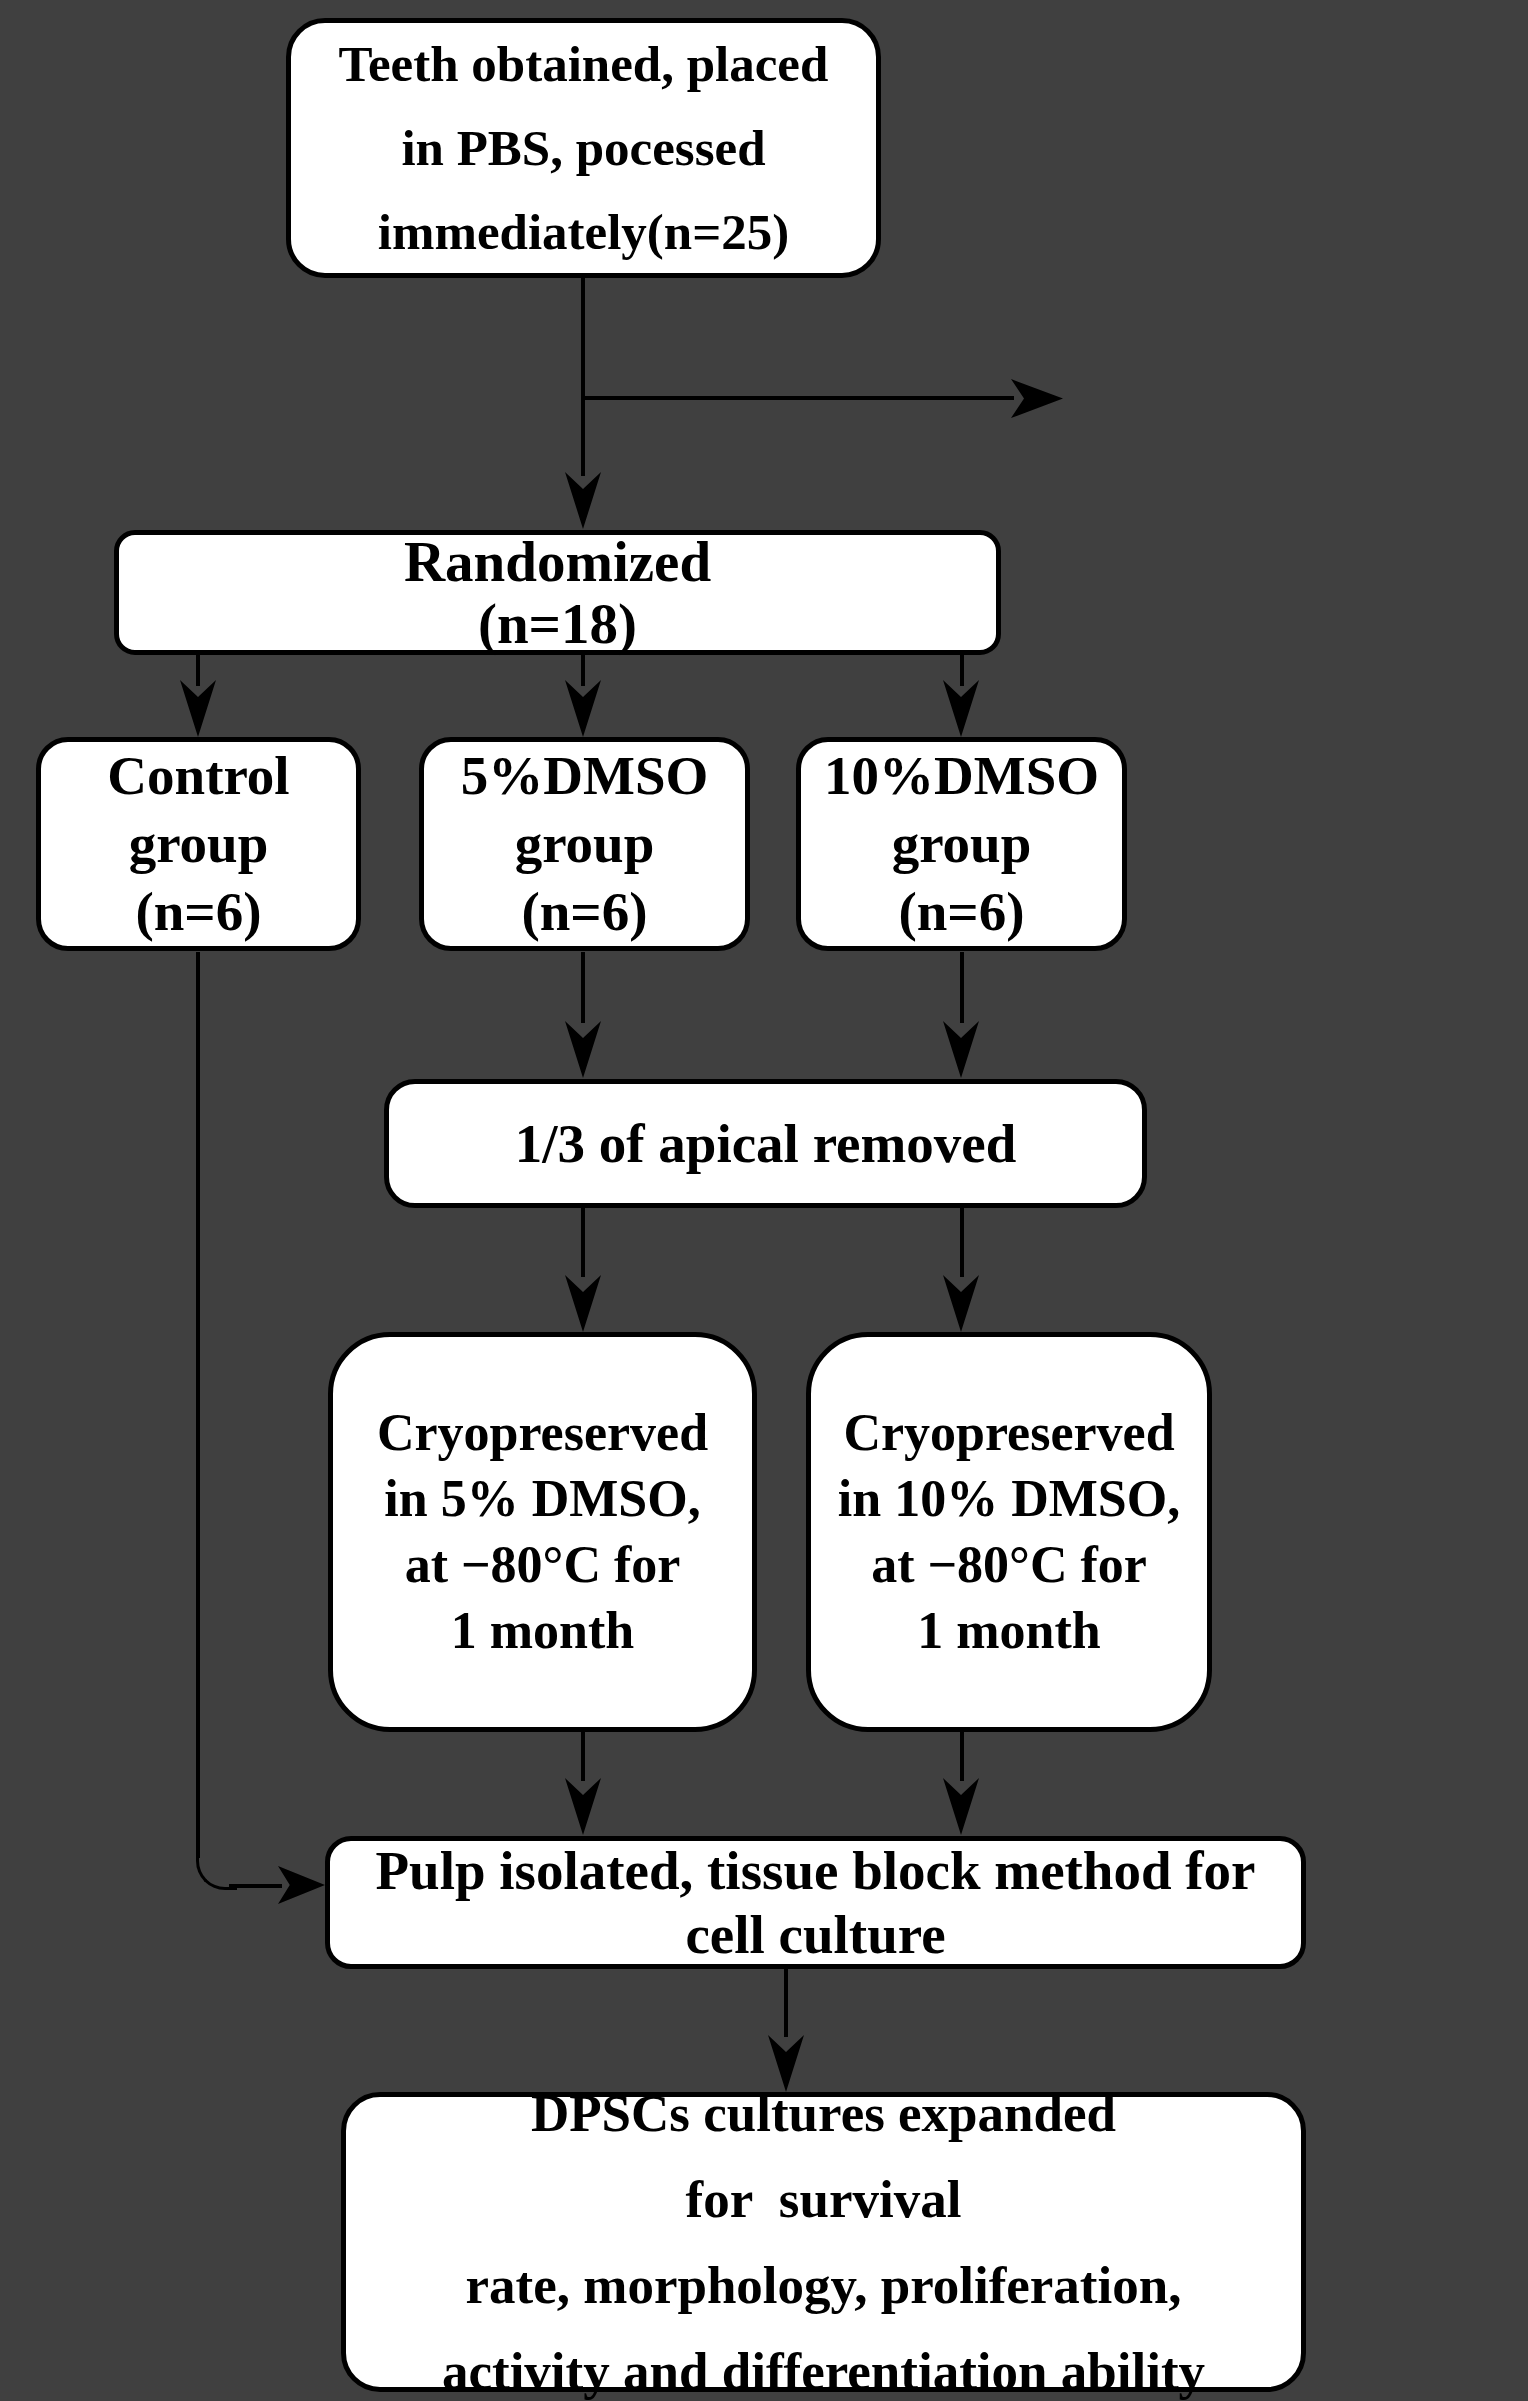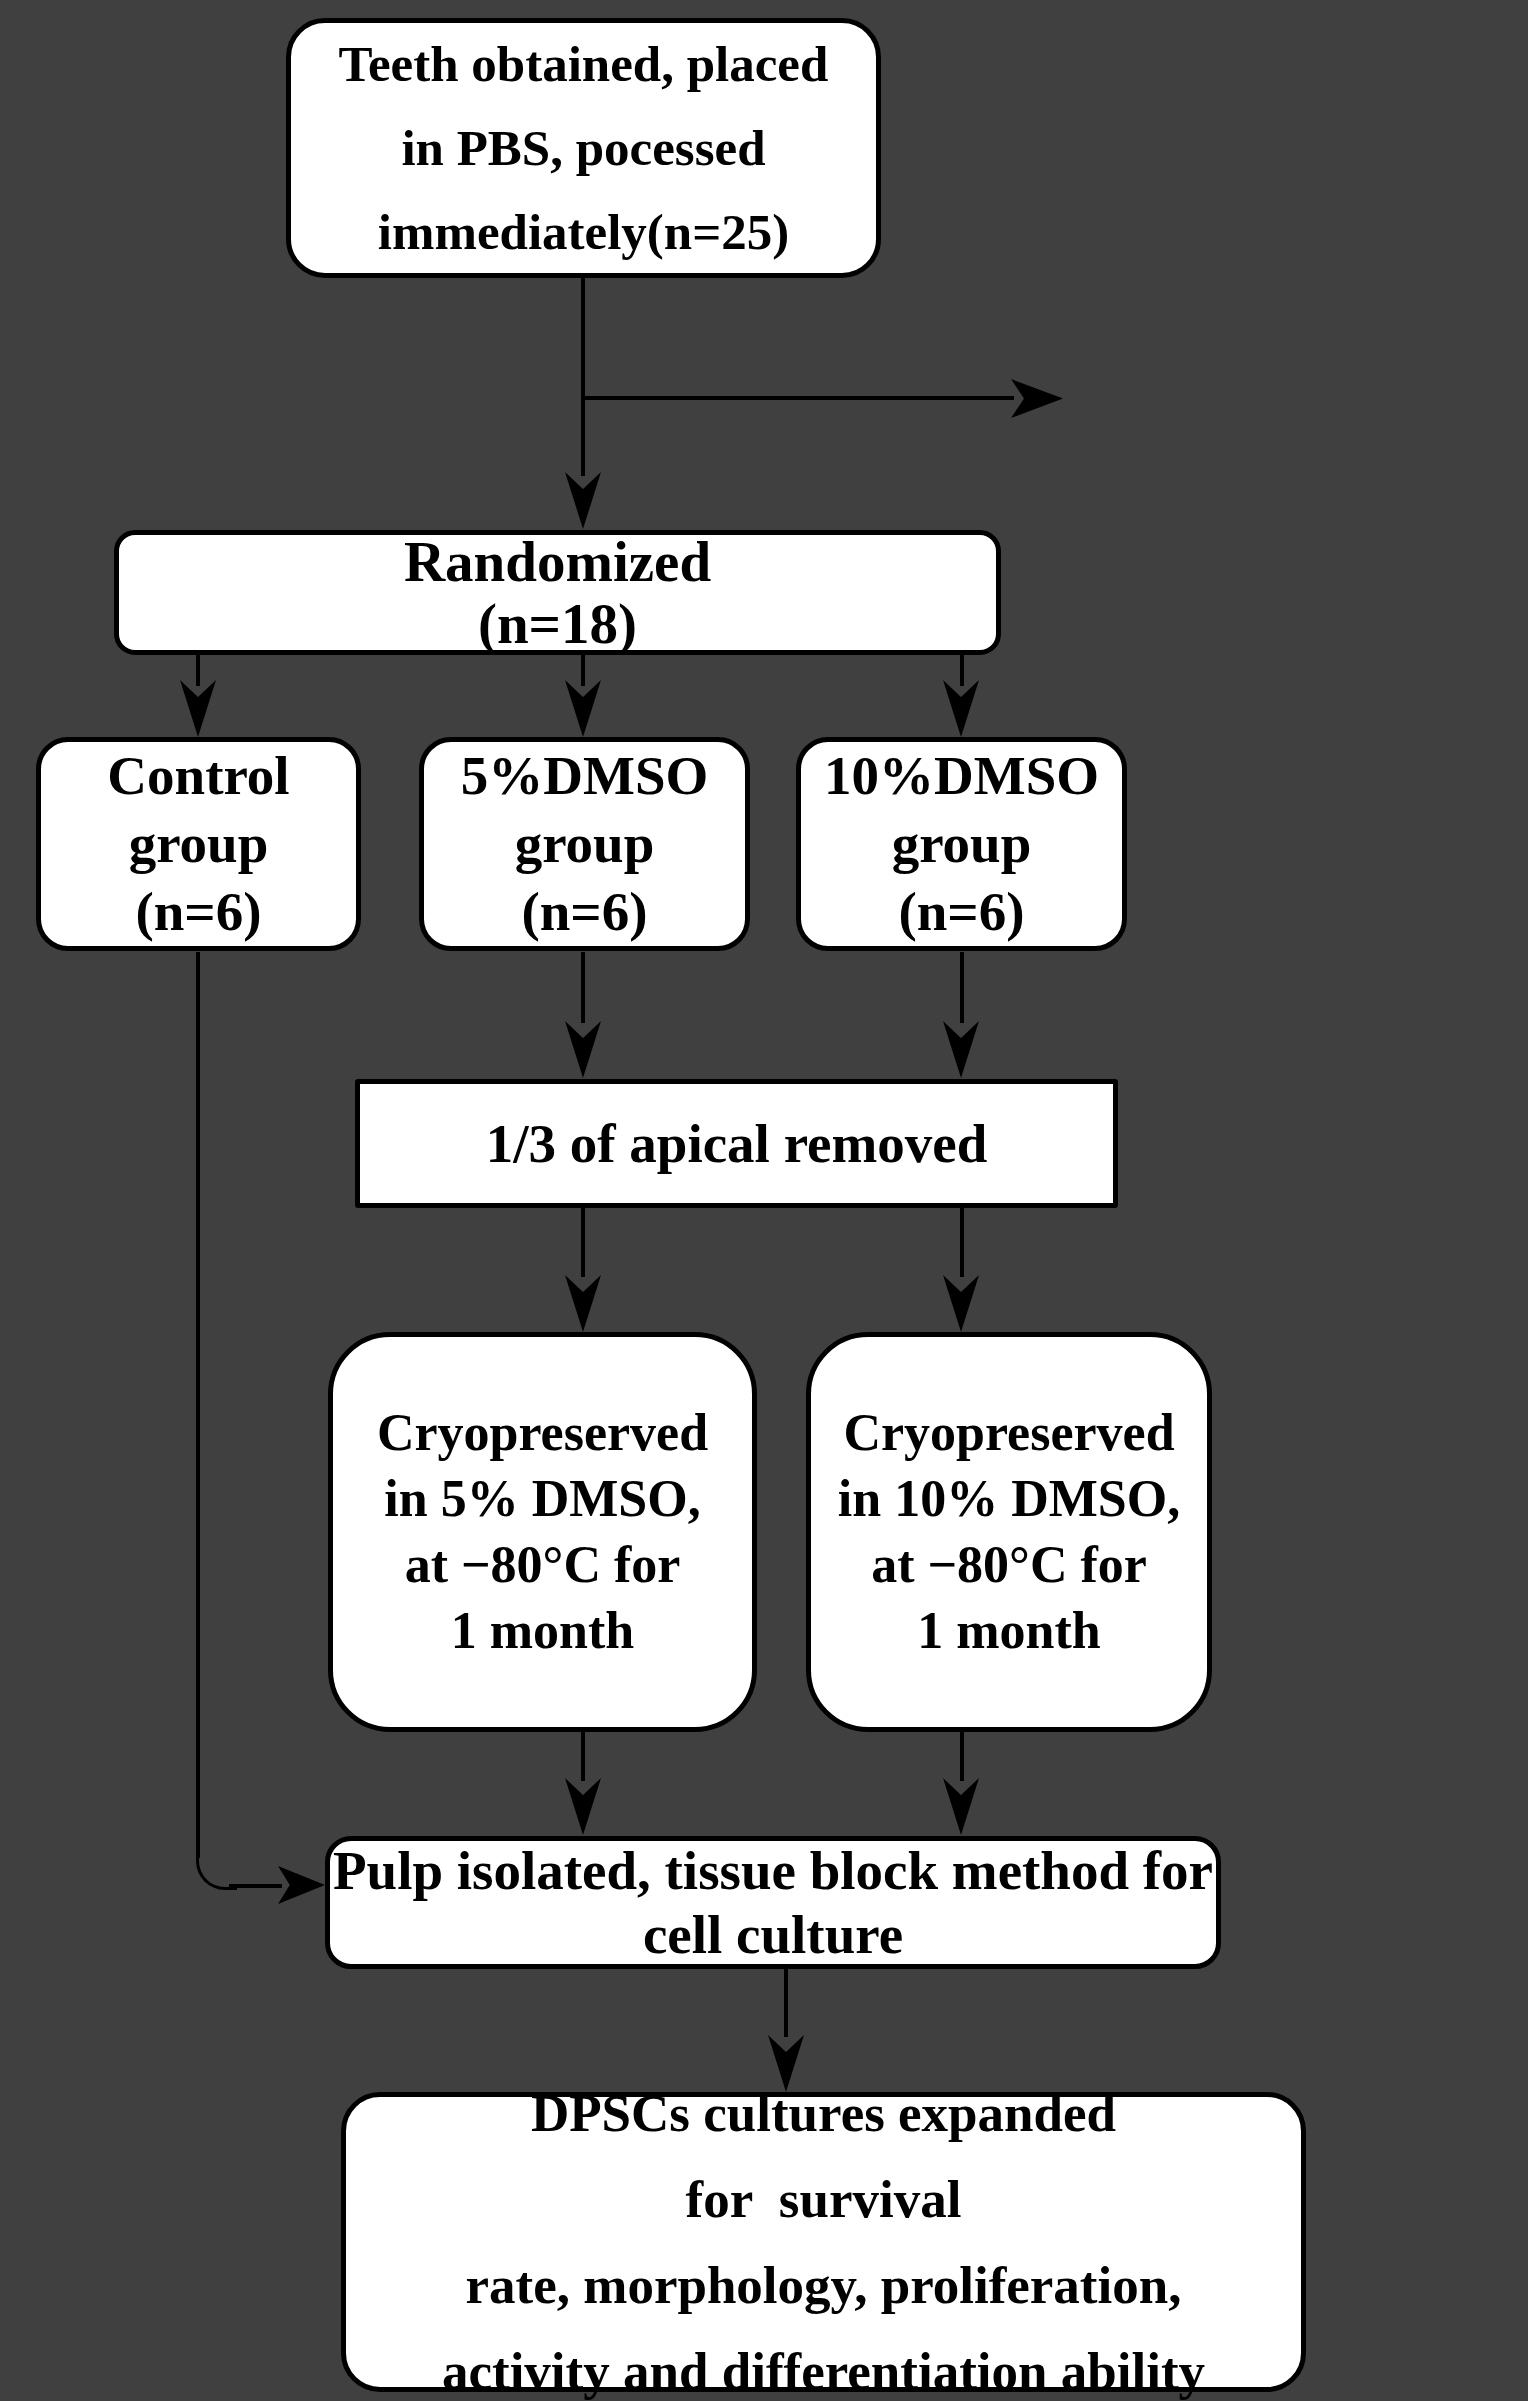--- a/index.html
+++ b/index.html
@@ -22,24 +22,24 @@
   }
   .line { white-space:pre; }
 
   
   #b-top      { left:286px;  top:18px;   width:595px;  height:260px; border-radius:39px; font-size:51px; line-height:84px; }
   #b-excluded { left:1062px; top:65px;  width:452px;  height:598px; border-radius:58px; font-size:52px; line-height:82px; }
   #b-rand     { left:114px;  top:530px;  width:887px; height:125px; border-radius:21px; font-size:57px; line-height:62px; }
   #b-control  { left:36px;   top:737px; width:325px;  height:214px; border-radius:32px; font-size:55px; line-height:68px; }
   #b-dmso5    { left:419px;  top:737px; width:331px;  height:214px; border-radius:32px; font-size:55px; line-height:68px; }
   #b-dmso10   { left:796px; top:737px; width:331px;  height:214px; border-radius:32px; font-size:55px; line-height:68px; }
-  #b-apical   { left:355px;  top:1079px; width:763px; height:129px; border-radius:3px; font-size:55px; line-height:65px; }
+  #b-apical   { left:384px;  top:1079px; width:763px; height:129px; border-radius:31px; font-size:55px; line-height:65px; }
   #b-cryo5    { left:328px;  top:1332px; width:429px;  height:400px; border-radius:62px; font-size:52px; line-height:66px; }
   #b-cryo10   { left:806px; top:1332px; width:406px;  height:400px; border-radius:62px; font-size:52px; line-height:66px; }
-  #b-pulp     { left:325px;  top:1836px; width:896px; height:133px; border-radius:26px; font-size:55px; line-height:64px; }
+  #b-pulp     { left:325px;  top:1836px; width:981px; height:133px; border-radius:26px; font-size:55px; line-height:64px; }
   #b-dpscs    { left:341px;  top:2092px; width:965px; height:300px; border-radius:39px; font-size:53px; line-height:73px;gap:13px; }
 
   
   .vshaft { position:absolute; width:3.9px;  background:#000; }
   .hshaft { position:absolute; height:3.9px; background:#000; }
   .head-down {
     position:absolute; width:36px; height:57px; background:#000;
     clip-path:polygon(50% 100%, 0 0, 50% 30%, 100% 0);
   }
   .head-right {

